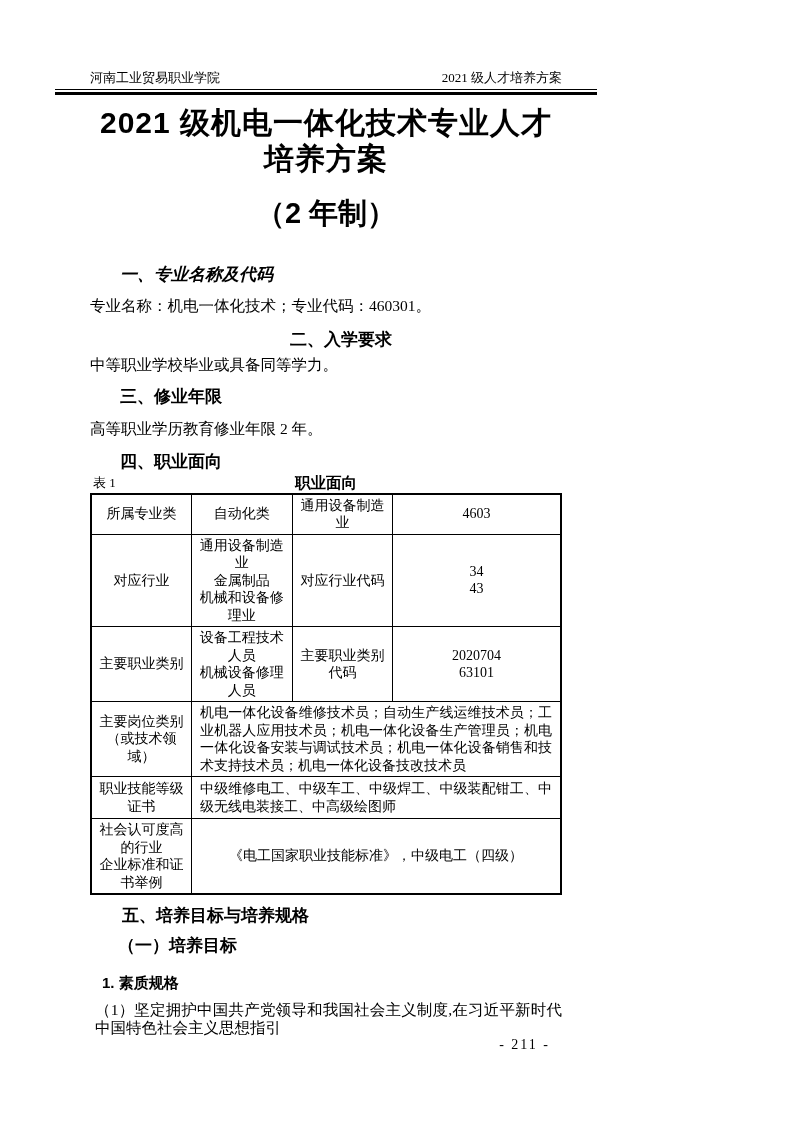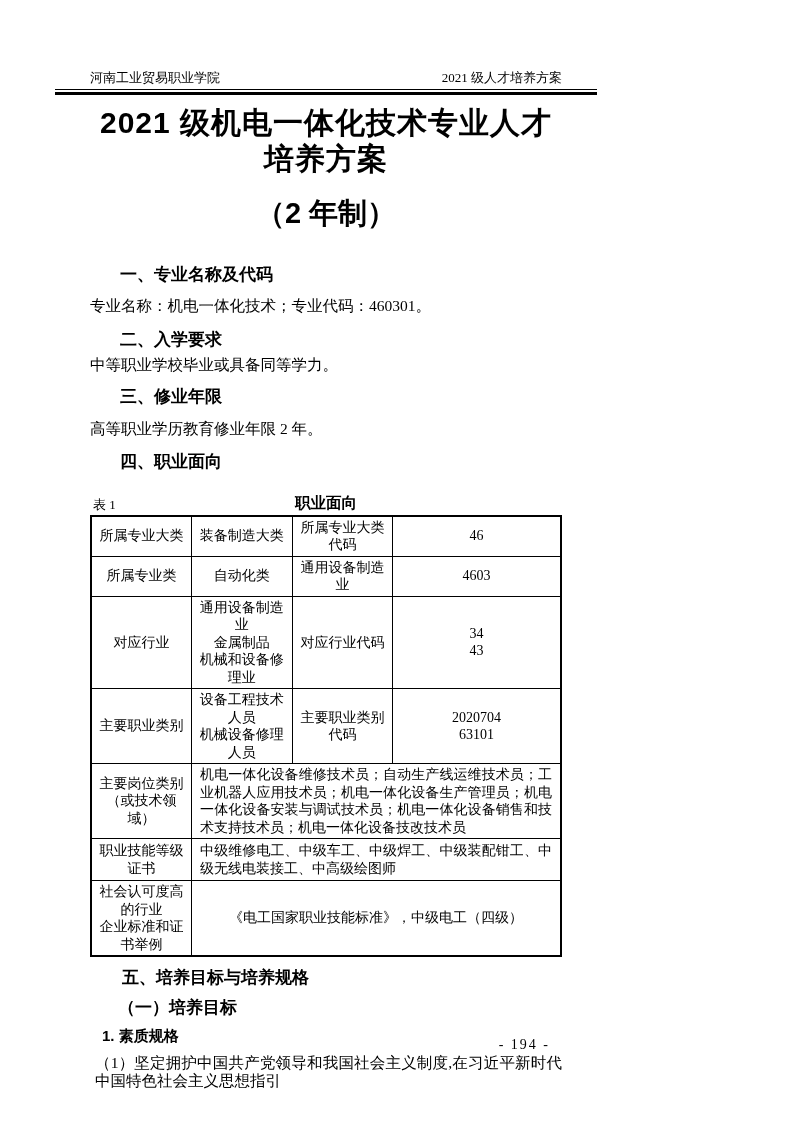--- a/index.html
+++ b/index.html
@@ -46,41 +46,41 @@
   }
 
   .sec-head {
     margin-left: 30px;
     font-family: "Liberation Sans", "DejaVu Sans", sans-serif;
     font-weight: bold;
     font-size: 17px; line-height: 20px;
   }
   .body-line { font-size: 15.5px; line-height: 18px; }
 
-  .mt-s1h { margin-top: 33px; }
+  .mt-s1h { margin-top: 33px; font-style: italic; }
   .mt-s1b { margin-top: 12px; }
-  .mt-s2h { margin-top: 15px; }
+  .mt-s2h { margin-top: 15px; text-align: center; }
   .mt-s2b { margin-top: 6px; }
   .mt-s3h { margin-top: 13px; }
   .mt-s3b { margin-top: 13px; }
   .mt-s4h { margin-top: 14px; }
 
   
   .tbl-caption {
     position: relative;
-    margin-top: 23px;
+    margin-top: 1px;
     height: 19px;
   }
   .tbl-caption-label {
     position: absolute; left: 3px; top: 2px;
     font-size: 13px; line-height: 16px;
   }
   .tbl-caption-title {
     text-align: center;
-    font-family: Liberation Mono, monospace;
+    font-family: Liberation Sans, sans-serif;
     font-weight: bold;
     font-size: 15.5px; line-height: 19px;
   }
 
   
   table.occ {
     width: 100%;
     border-collapse: collapse;
     border: 2px solid #000;
     table-layout: fixed;
@@ -118,21 +118,21 @@
     font-size: 17px; line-height: 20px;
   }
   .para {
     margin-top: 8px;
     font-size: 15.5px;
     line-height: 23.5px;
     text-align: justify;
     text-indent: 2em;
   }
   .item-head {
-    margin-top: 9px;
+    margin-top: 18px;
     margin-left: 12px;
     font-family: "Liberation Sans", "DejaVu Sans", sans-serif;
     font-weight: bold;
     font-size: 15px; line-height: 18px;
   }
   .item-body {
     margin-top: 9px;
     margin-left: 5px;
     font-size: 15.5px; line-height: 18px;
     text-align: justify;
@@ -182,26 +182,20 @@
     </div>
 
     <table class="occ">
       <colgroup>
           <col class="c1">
           <col class="c2">
           <col class="c3">
           <col class="c4">
         </colgroup>
       <tbody>
-        <tr class="r1">
-          <td>所属专业大类</td>
-          <td>装备制造大类</td>
-          <td>所属专业大类代码</td>
-          <td>46</td>
-        </tr>
         <tr class="r2">
           <td>所属专业类</td>
           <td>自动化类</td>
           <td>通用设备制造业</td>
           <td>4603</td>
         </tr>
         <tr class="r3">
           <td>对应行业</td>
           <td>通用设备制造业
 金属制品
@@ -235,15 +229,15 @@
       </tbody>
     </table>
 
     <div class="sec-head mt-s5h">五、培养目标与培养规格</div>
     <div class="subsec-head">（一）培养目标</div>
     <div class="item-head">1. 素质规格</div>
     <div class="item-body">（1）坚定拥护中国共产党领导和我国社会主义制度,在习近平新时代中国特色社会主义思想指引</div>
 
   </div>
 
-  <div class="pg-footer">- 194 -</div>
+  <div class="pg-footer">- 211 -</div>
 
 </div>
 
 </body></html>

